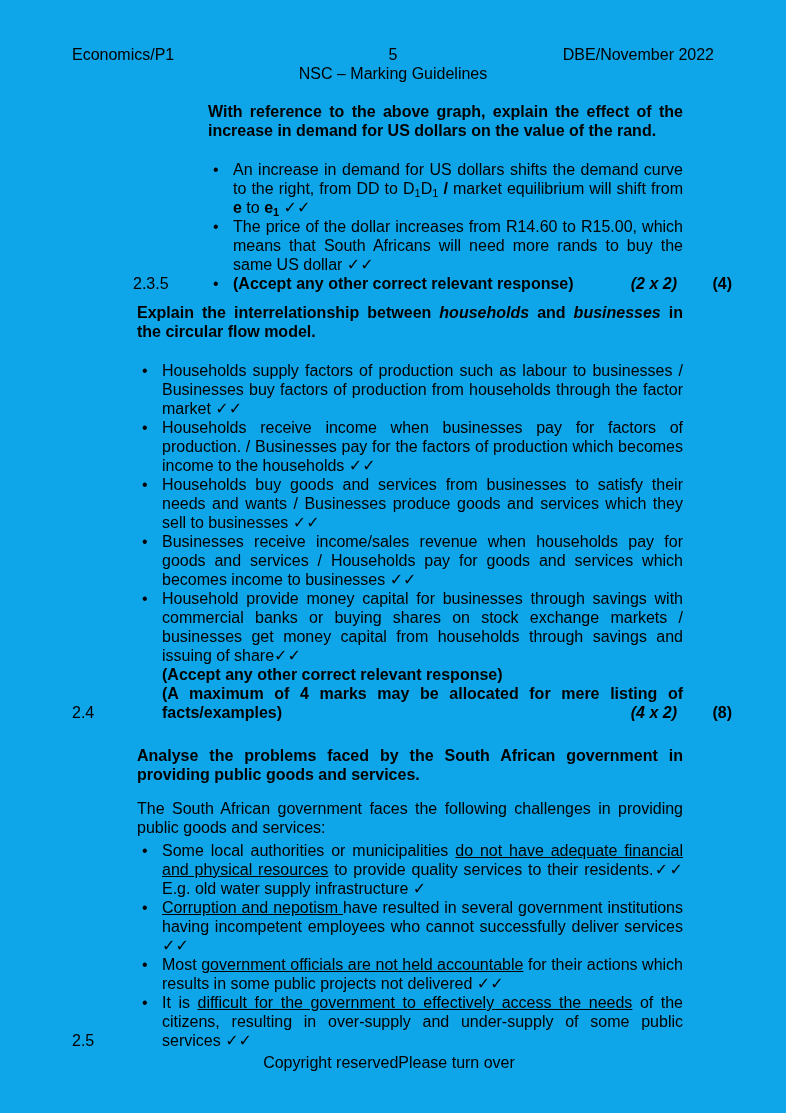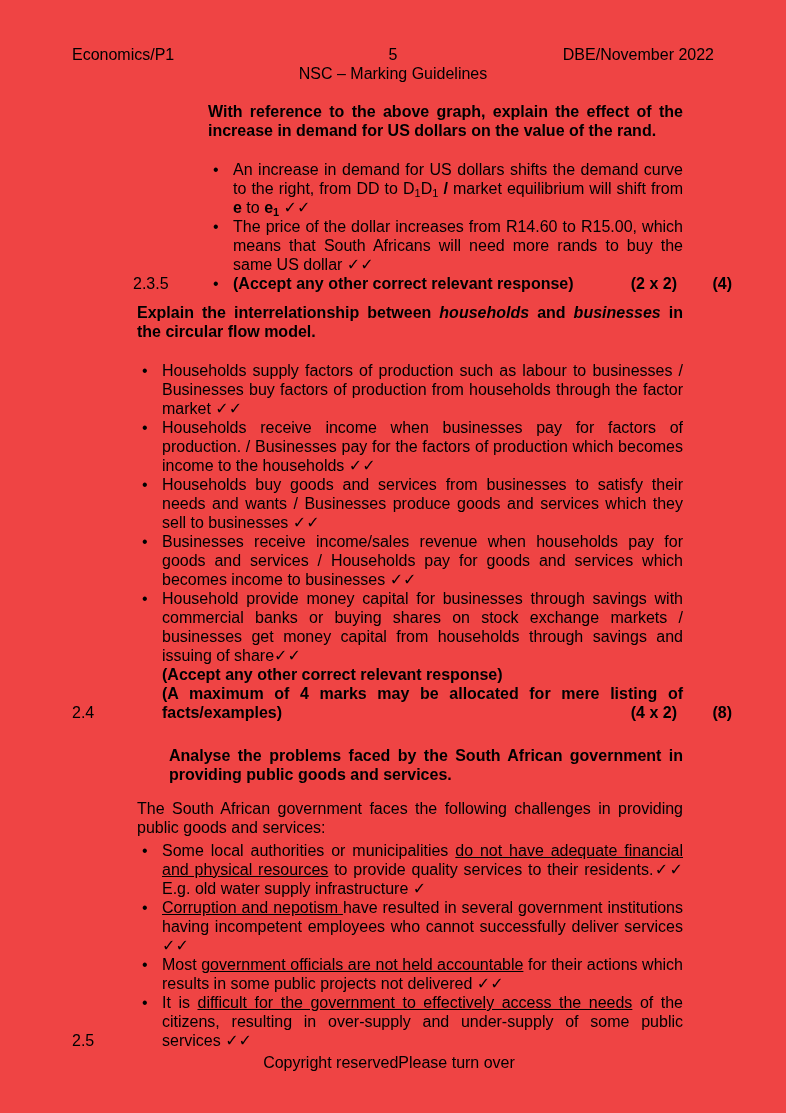--- a/index.html
+++ b/index.html
@@ -1,21 +1,21 @@
 <!DOCTYPE html>
 <html><head>
 <meta charset="utf-8">
 <style>
   * { box-sizing: border-box; }
   html, body { margin: 0; padding: 0; background: #fff; }
   .page {
     position: relative;
     width: 786px;
     height: 1113px;
-    background: #ef4444;
+    background: #0ea5e9;
     color: #000;
     font-family: "Liberation Sans", "DejaVu Sans", sans-serif;
     font-size: 16px;
     line-height: 19px;
   }
   
   .header { position: absolute; top: 45px; left: 72px; width: 642px; }
   .header-row { display: flex; }
   .h-left  { flex: 1; text-align: left; white-space: nowrap; }
   .h-center{ flex: 1; text-align: center; }
@@ -25,28 +25,28 @@
   .content { position: absolute; top: 102px; left: 0; width: 786px; }
   .section { display: flex; align-items: flex-end; }
   .sec-235 { margin-left: 133px; margin-bottom: 10px; }
   .sec-235 .sec-num  { width: 75px; flex: none; }
   .sec-235 .sec-body { width: 475px; flex: none; }
   .sec-24, .sec-25 { margin-left: 72px; }
   .sec-24 { margin-bottom: 24px; }
   .sec-24 .sec-num, .sec-25 .sec-num   { width: 65px; flex: none; }
   .sec-24 .sec-body, .sec-25 .sec-body { width: 546px; flex: none; }
   .sec-heading { font-weight: bold; text-align: justify; margin-bottom: 20px; }
-  .sec-25 .sec-heading { margin-bottom: 15px; margin-left: 32px; }
+  .sec-25 .sec-heading { margin-bottom: 15px; }
   .intro { text-align: justify; margin-bottom: 4px; }
   ul.bullets { list-style: none; margin: 0; padding: 0; text-align: justify; }
   ul.bullets li { position: relative; padding-left: 25px; }
   ul.bullets li::before { content: "\2022"; position: absolute; left: 5px; top: 0; }
   .note-line { position: relative; }
   .mark-calc, .mark-total { position: absolute; bottom: 0; font-weight: bold; white-space: nowrap; }
-  .mark-calc  { right: 6px; }
+  .mark-calc  { right: 6px; font-style: italic; }
   .mark-total { right: -49px; }
   .b { font-weight: bold; }
   .i { font-style: italic; }
   .u { text-decoration: underline; }
   sub { font-size: 11px; line-height: 0; vertical-align: -3px; }
   
   .footer { position: absolute; top: 1053px; left: 72px; width: 634px; display: flex; justify-content: center; }
 </style>
 </head>
 <body>

